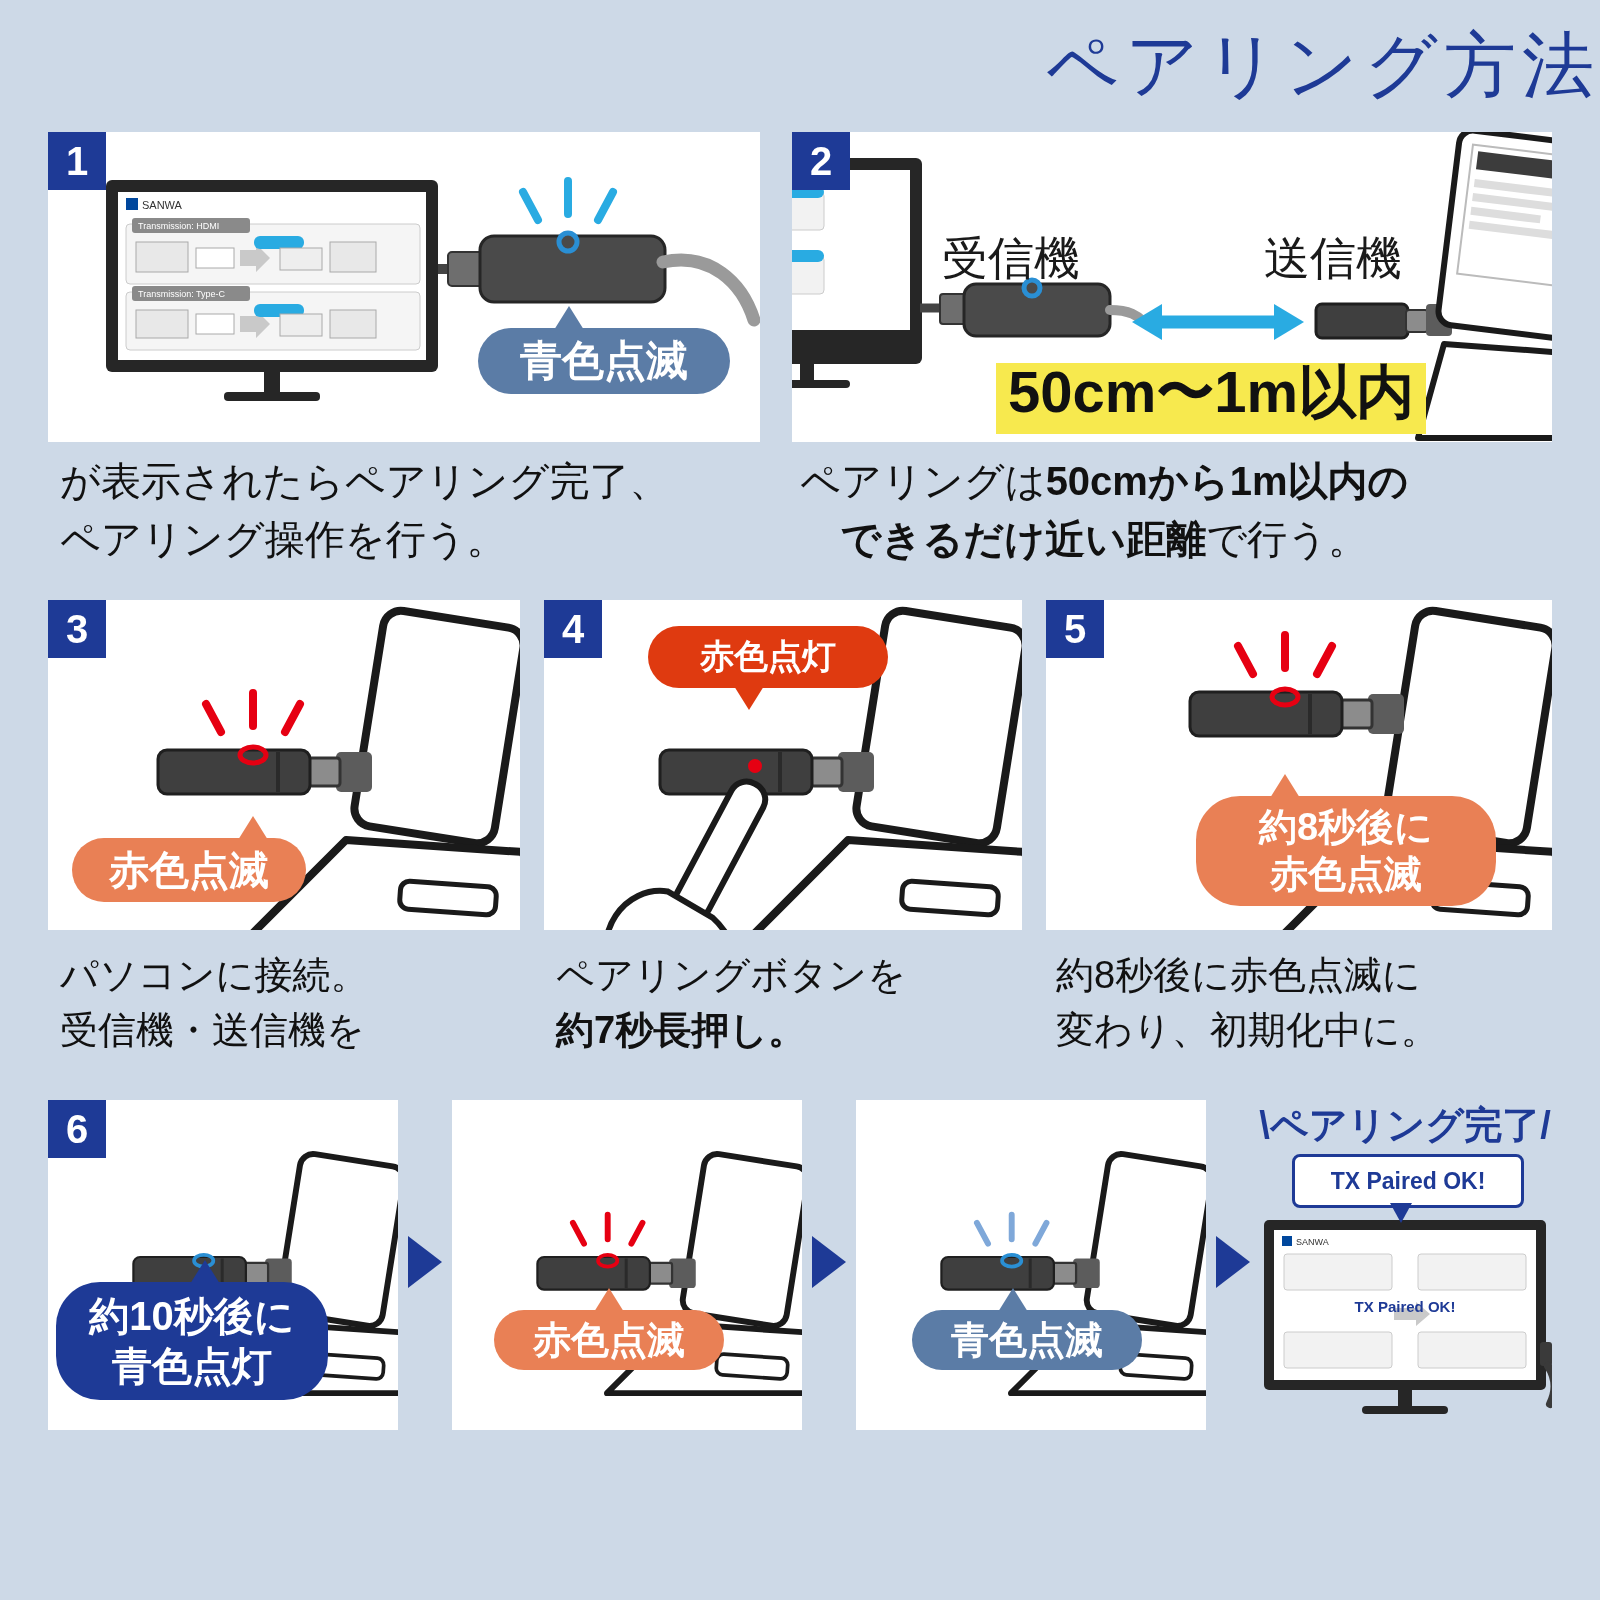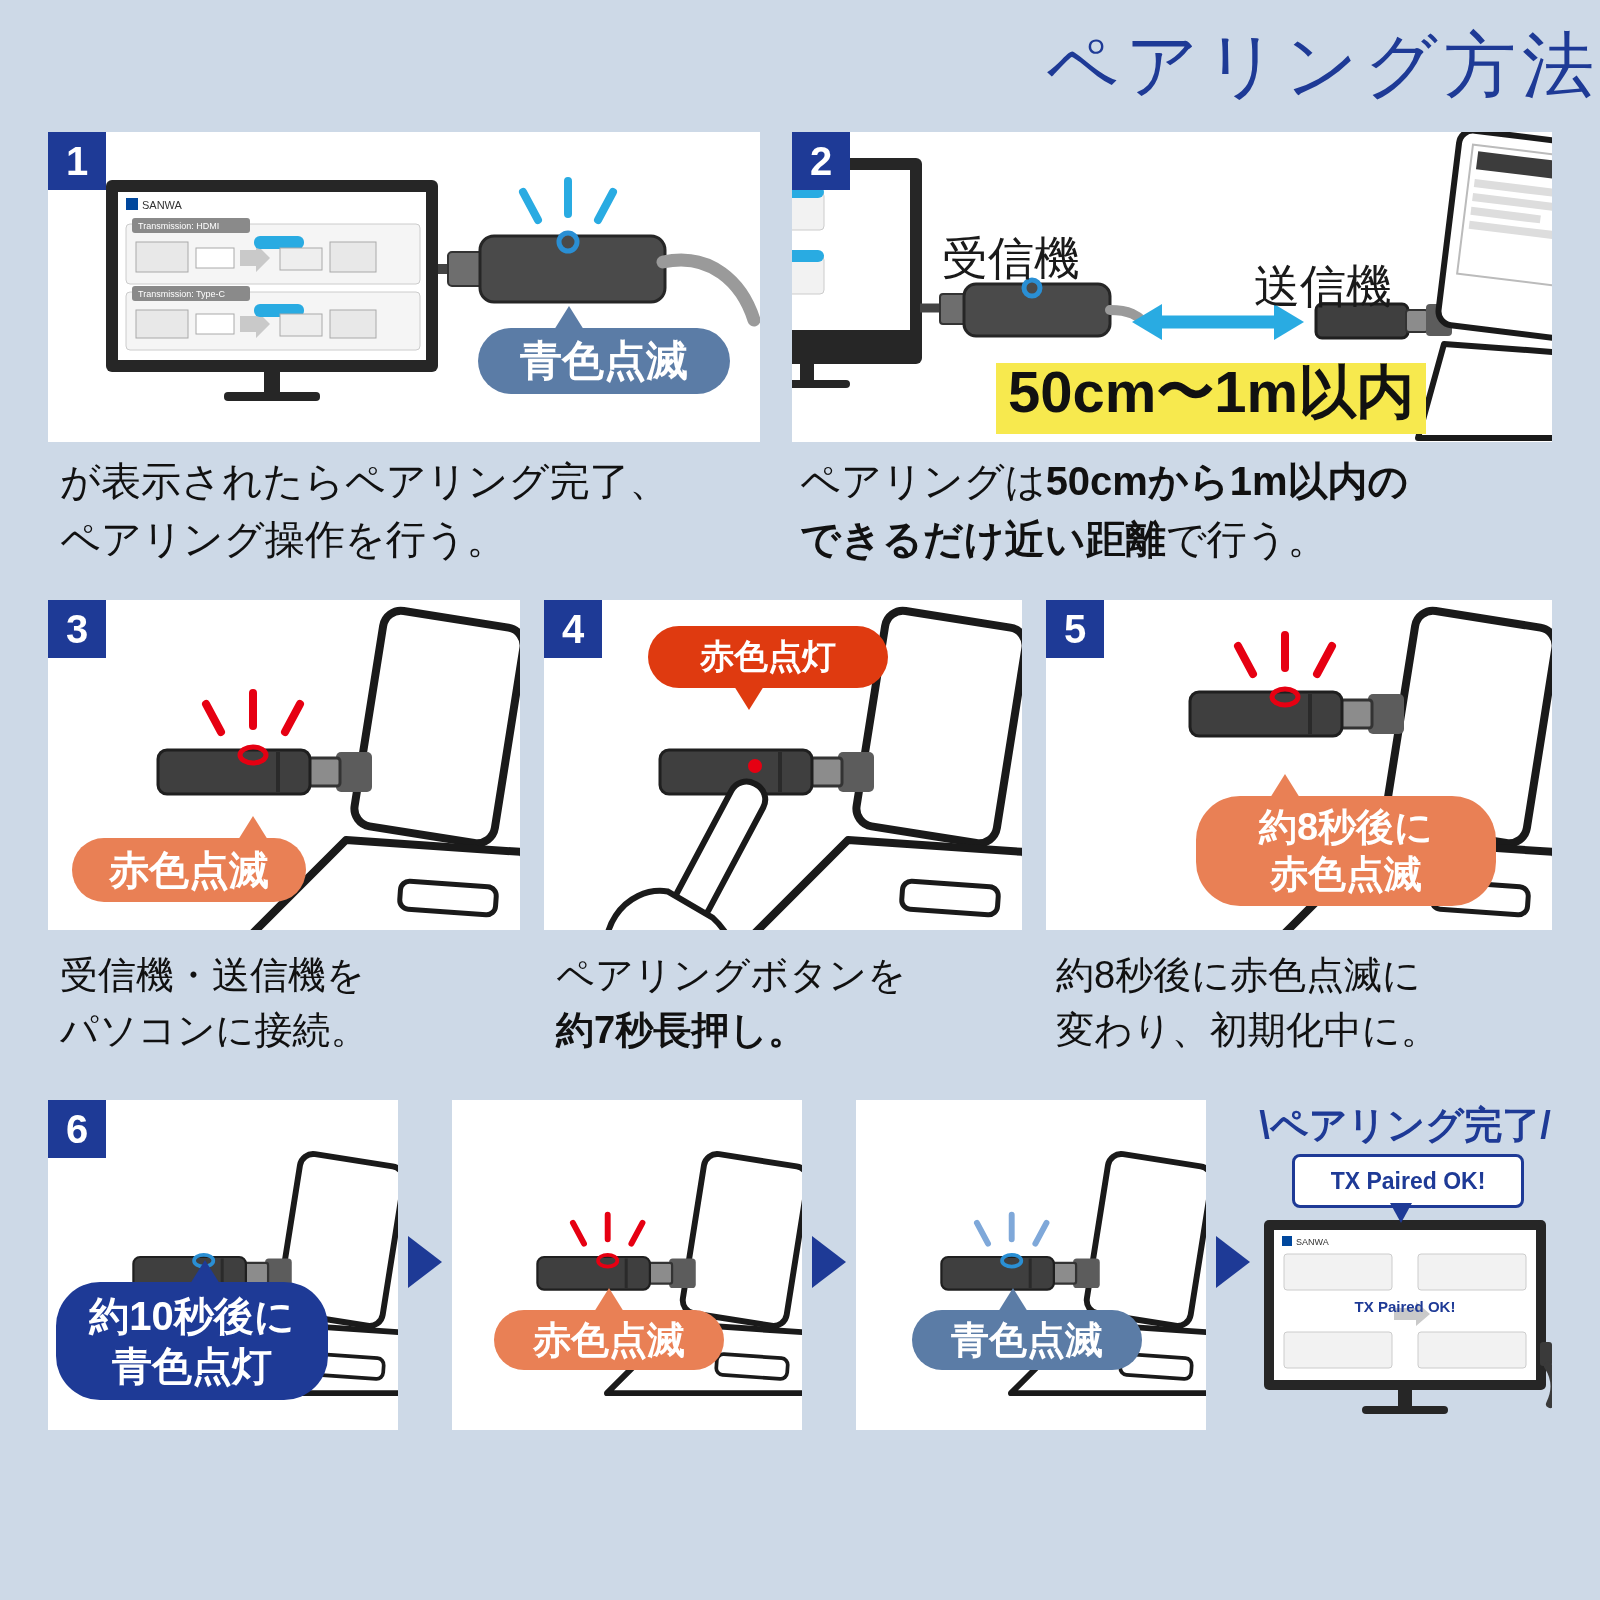--- a/index.html
+++ b/index.html
@@ -134,24 +134,24 @@
             <rect x="20" y="48" width="80" height="8" fill="#dddddd"></rect>
             <rect x="20" y="62" width="96" height="8" fill="#dddddd"></rect>
             <rect x="20" y="76" width="70" height="8" fill="#dddddd"></rect>
             <rect x="20" y="90" width="96" height="8" fill="#dddddd"></rect>
           </g>
           <path d="M-4,206 L160,218 L196,300 L-30,300 Z" fill="#ffffff" stroke="#1a1a1a" stroke-width="6" stroke-linejoin="round"></path>
         </g>
       </g>
     </svg>
     <div class="devlabel" style="left:150px;top:96px;">受信機</div>
-    <div class="devlabel" style="left:462px;top:96px;margin-top:28px;">送信機</div>
+    <div class="devlabel" style="left:472px;top:96px;">送信機</div>
     <div class="distance" style="left:204px;top:220px;">50cm〜1m以内</div>
   </div>
-  <div class="cap" style="left:800px;top:452px;">
+  <div class="cap" style="left:800px;top:452px;text-align:center;">
     <div><span>ペアリングは</span><span class="b">50cmから1m以内の</span></div>
     <div><span class="b">できるだけ近い距離</span><span>で行う。</span></div>
   </div>
 
   <div class="panel" style="left:48px;top:600px;width:472px;height:330px;">
     <div class="badge">3</div>
     <div class="fill">
         <svg width="100%" height="100%" viewBox="0 0 472 330" preserveAspectRatio="xMidYMid meet">
           <g transform="translate(0,0) scale(1)">
             <g>
@@ -169,22 +169,22 @@
             <path d="M173,132 l-15,-28 M205,126 l0,-33 M237,132 l15,-28" stroke="#e60012" stroke-width="8" fill="none" stroke-linecap="round"></path>
           </g>
         </svg>
       </div>
     <div class="bubble" style="--bc:#e98055;left:24px;top:238px;width:234px;height:64px;font-size:40px;">
       <i class="ptr ptr-up" style="--bc:#e98055;left:166px;"></i>
       <span>赤色点滅</span>
     </div>
   </div>
   <div class="cap cap2" style="left:60px;top:948px;">
+    <div>パソコンに接続。</div>
     <div>受信機・送信機を</div>
-    <div>パソコンに接続。</div>
   </div>
 
   <div class="panel" style="left:544px;top:600px;width:478px;height:330px;">
     <div class="badge">4</div>
     <div class="fill">
         <svg width="100%" height="100%" viewBox="0 0 478 330" preserveAspectRatio="xMidYMid meet">
           <g transform="translate(6,0) scale(1)">
             <g>
               <rect x="320" y="18" width="142" height="218" rx="18" transform="rotate(9 391 127)" fill="#fff" stroke="#1a1a1a" stroke-width="8"></rect>
               <path d="M298,240 L474,252 L524,334 L204,334 Z" fill="#fff" stroke="#1a1a1a" stroke-width="8" stroke-linejoin="round"></path>

